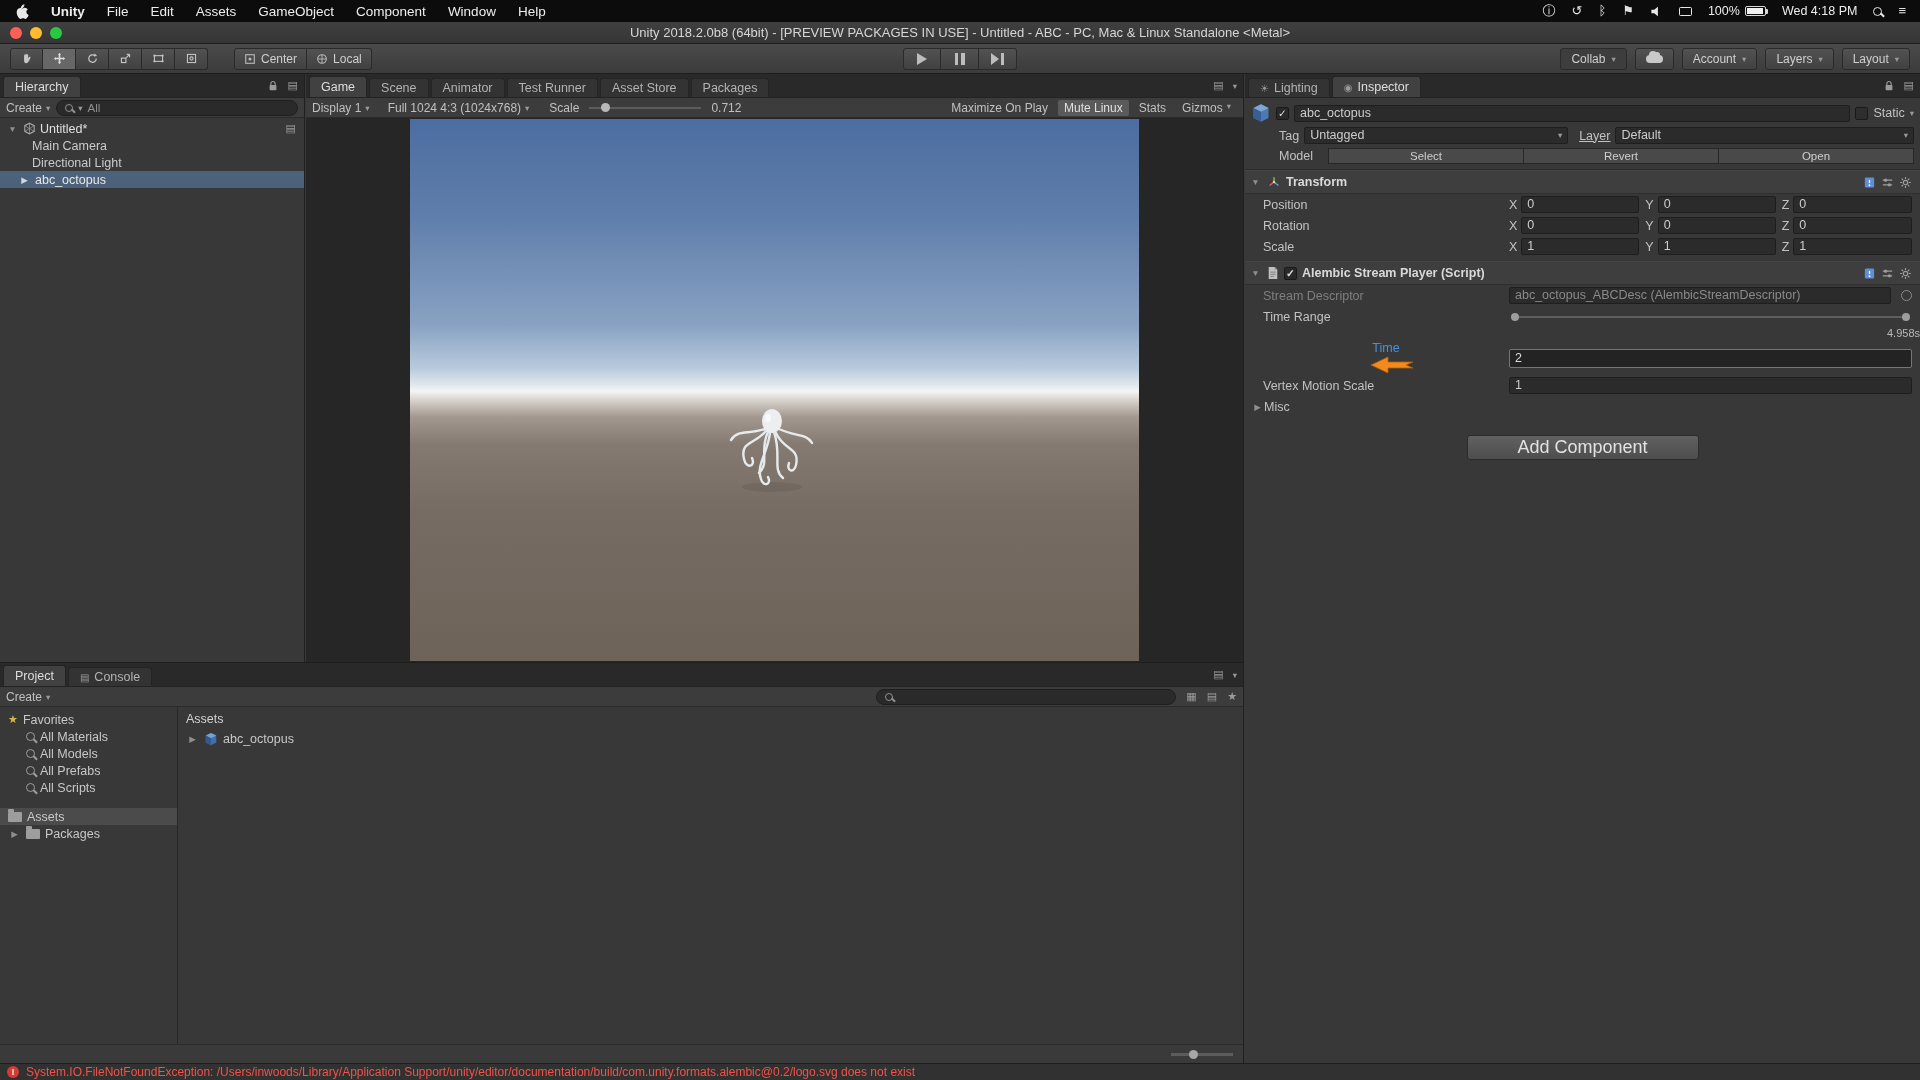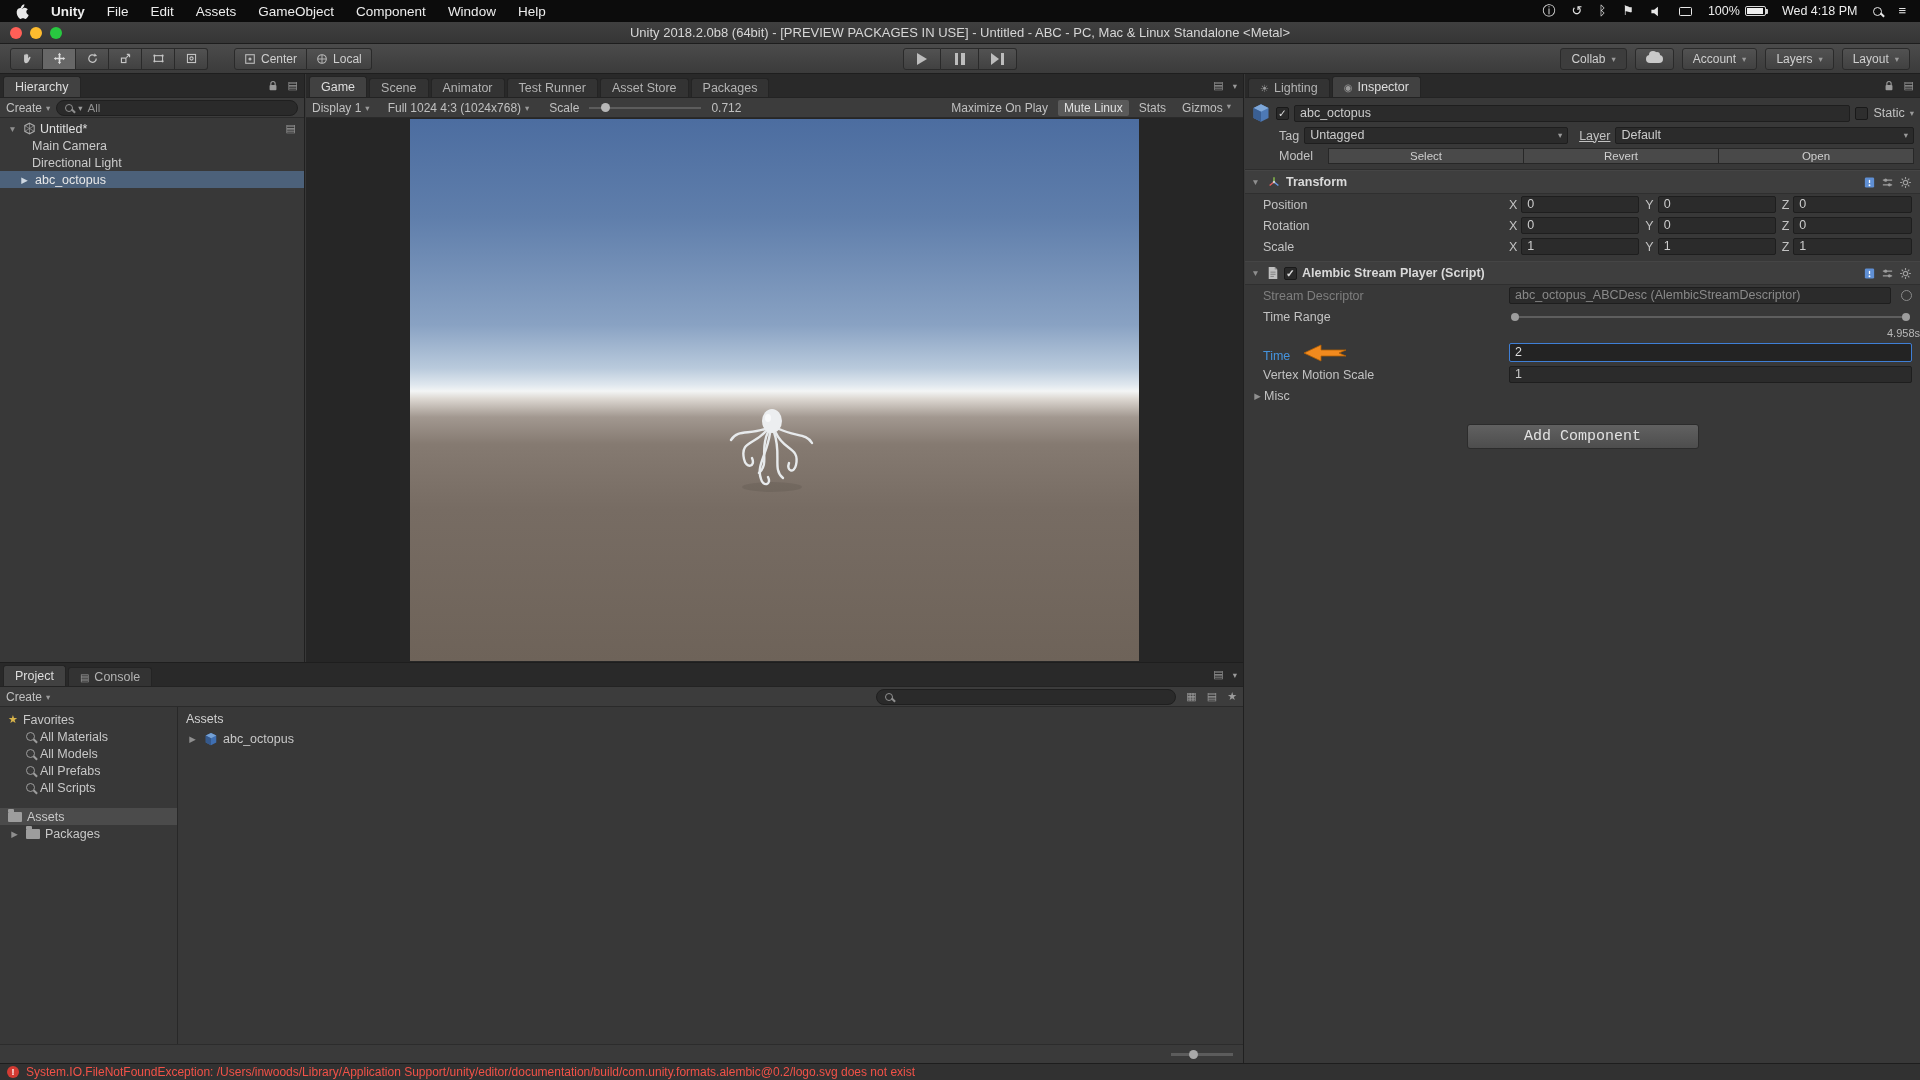--- a/index.html
+++ b/index.html
@@ -140,22 +140,22 @@
   .axis { flex:1; display:flex; align-items:center; gap:4px; }
   .axis .field { flex:1; }
   .range-track { flex:1; height:2px; background:#5e5e5e; position:relative; margin:0 3px; }
   .range-h { position:absolute; top:-3px; width:8px; height:8px; border-radius:50%; background:#9d9d9d; }
   .disabled { color:#7f7f7f !important; }
   .objpick { width:11px; height:11px; border-radius:50%; border:1.5px solid #8a8a8a; flex:none; margin-left:4px; }
   .time-field { flex:1; background:#232323; border:1.5px solid #3f7fd6; border-radius:2px; height:19px;
     line-height:16px; padding:0 5px; color:#dcdcdc; font-size:12.5px; }
   .addcomp-wrap { display:flex; justify-content:center; margin-top:18px; }
   .addcomp { width:232px; height:25px; background:linear-gradient(#616161,#4d4d4d);
-    border:1px solid #2c2c2c; border-radius:3px; color:#e2e2e2; font-size:15px;
-    display:flex; align-items:center; justify-content:center;font-family:Liberation Mono, monospace; }
+    border:1px solid #2c2c2c; border-radius:3px; color:#e2e2e2; font-size:18px;
+    display:flex; align-items:center; justify-content:center; }
 
   
   .statusbar { position:absolute; left:0; top:1063px; width:1920px; height:17px;
     background:#313131; border-top:1px solid #1d1d1d; display:flex; align-items:center;
     gap:7px; padding:0 7px; }
   .erricon { width:12px; height:12px; border-radius:50%; background:#d33b33; color:#fff;
     font-size:9px; font-weight:bold; text-align:center; line-height:12px; flex:none; }
   .errtext { color:#f25248; font-size:12px; white-space:nowrap; }
 
   svg { display:block; }
@@ -672,21 +672,21 @@
         <span class="range-track">
           <span class="range-h" style="left:-1px;"></span>
           <span class="range-h" style="right:-1px;"></span>
         </span>
       </div>
     </div>
     <div style="display:flex;justify-content:flex-end;padding-right:0;height:14px;align-items:flex-start;">
       <span style="font-size:11px;color:#b8b8b8;">4.958s</span>
     </div>
     <div class="prop-row" style="min-height:23px;">
-      <span class="prop-label" style="display:flex;align-items:flex-end;">
+      <span class="prop-label" style="display:flex;align-items:center;flex-direction:column;">
         <span style="color:#4593dd;">Time</span>
         <svg class="annotation-arrow" width="46" height="20" viewBox="0 0 46 20">
           <path d="M2 10 L19 2 V7 H44 L37 10 L44 13 H19 V18 Z" fill="#f28a1e" stroke="#b35f04" stroke-width="0.8"></path>
         </svg>
       </span>
       <span class="time-field">2</span>
     </div>
     <div class="prop-row">
       <span class="prop-label">Vertex Motion Scale</span>
       <span class="field" style="flex:1;">1</span>

